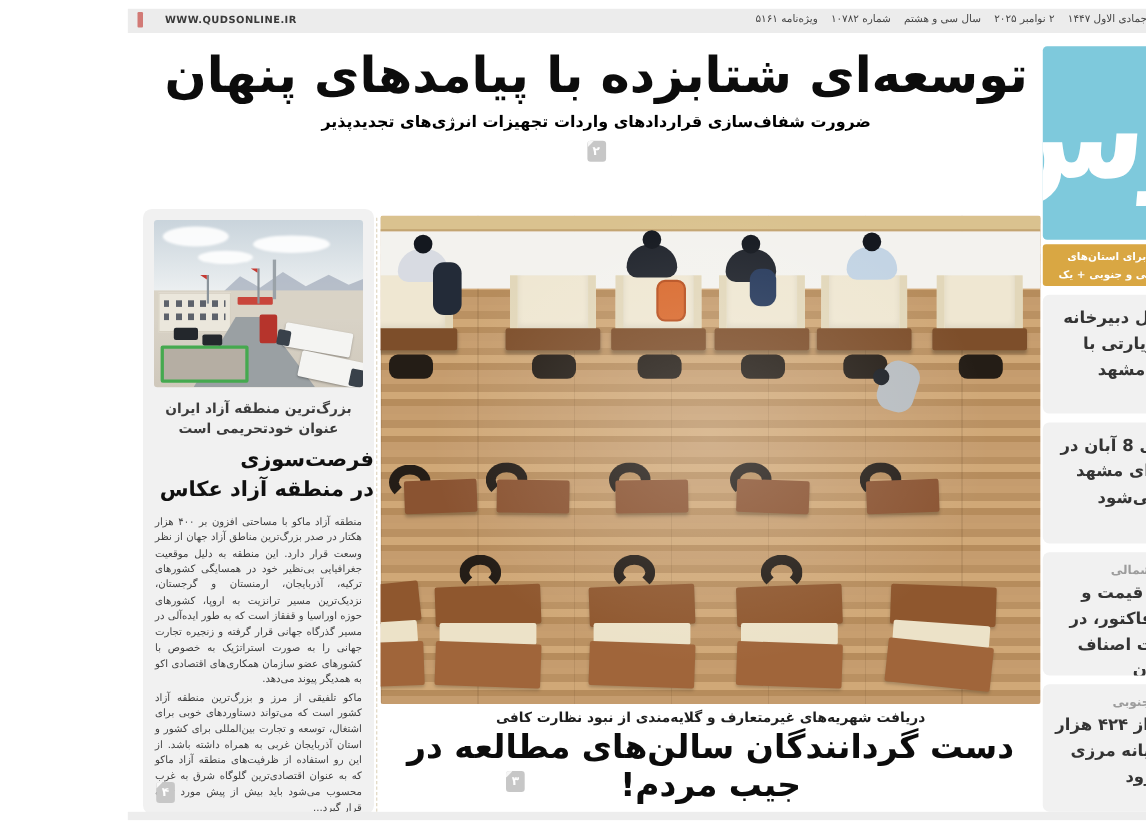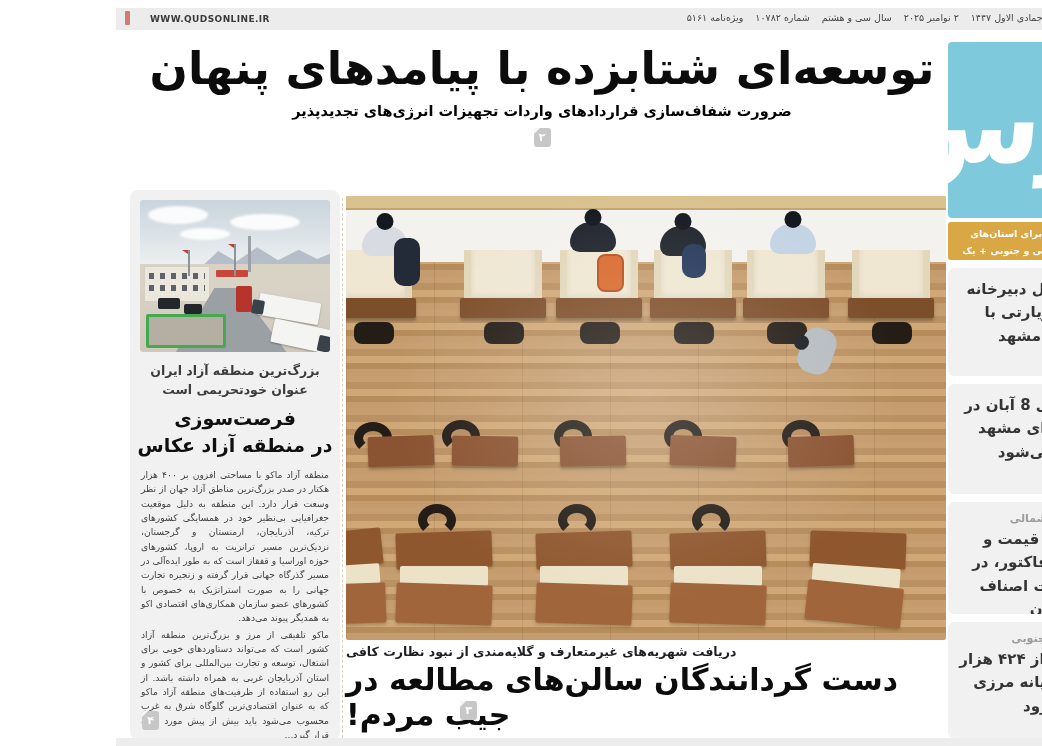--- a/index.html
+++ b/index.html
@@ -58,21 +58,21 @@
   .pair .t1{position:absolute;left:0;top:6px;width:96px;height:36px;background:#8f572e;border-radius:2px;transform:rotate(-2deg);box-shadow:0 2px 3px rgba(0,0,0,.2);}
   .pair .div{position:absolute;left:4px;top:40px;width:88px;height:20px;background:#ece2c8;border-radius:2px;}
   .pair .t2{position:absolute;left:0;top:58px;width:96px;height:40px;background:#a0653a;border-radius:2px;transform:rotate(2deg);box-shadow:0 2px 3px rgba(0,0,0,.2);}
 
   
   .photo-credit{position:absolute;left:209px;top:546px;display:flex;flex-direction:column;align-items:center;gap:3px;}
   .photo-credit .dot{width:6px;height:6px;border-radius:50%;background:#d9a743;}
   .photo-credit .ctext{writing-mode:vertical-rl;font-size:6.5px;color:#8d8d8d;letter-spacing:.5px;}
 
   
-  .bottom-story{position:absolute;left:230px;top:644px;width:600px;text-align:left;}
+  .bottom-story{position:absolute;left:230px;top:644px;width:600px;text-align:center;}
   .bottom-story .kicker{font-size:12.5px;font-weight:bold;color:#1f1f1f;}
   .bottom-story h2{margin:3px 0 0;font-size:30px;font-weight:800;color:#0c0c0c;letter-spacing:-.3px;}
   .badge-bottom{position:absolute;left:344px;top:701px;}
 
   
   .left-card{position:absolute;left:14px;top:190px;width:210px;height:550px;background:#f1f1f1;border-radius:8px;overflow:hidden;}
   .photo-left{position:relative;margin:10px auto 9px;width:190px;height:152px;border-radius:3px;overflow:hidden;
       background:linear-gradient(#c9d4dc 0%, #eef1f2 45%, #d8d2c6 60%, #cfc8bb 100%);}
   .pl-cloud{position:absolute;background:#fff;border-radius:50%;filter:blur(1px);opacity:.9;}
   .pl-mnt{position:absolute;left:60px;top:42px;width:130px;height:26px;background:#a9b2bf;
@@ -87,21 +87,21 @@
   .pl-road{position:absolute;left:36px;top:88px;width:120px;height:64px;background:#9aa0a3;
       clip-path:polygon(32% 0,52% 0,92% 100%,0 100%);}
   .pl-green{position:absolute;left:6px;top:114px;width:80px;height:34px;background:#b5aea3;border:3px solid #45a94f;border-radius:2px;box-sizing:border-box;}
   .pl-truck{position:absolute;background:#f4f4f2;border-radius:2px;box-shadow:0 1px 2px rgba(0,0,0,.3);}
   .pl-cab{position:absolute;background:#39414a;border-radius:2px;}
   .pl-red{position:absolute;left:96px;top:86px;width:16px;height:26px;background:#b6342c;border-radius:2px;}
   .pl-car{position:absolute;background:#23272c;border-radius:2px;}
   .pl-pole{position:absolute;width:1.5px;background:#8b949b;}
   .pl-flag{position:absolute;width:0;height:0;border-top:4px solid #c63a32;border-left:6px solid transparent;}
   .lkicker{font-size:12.5px;font-weight:bold;color:#3c3c3c;line-height:1.55;text-align:center;}
-  .lhead{font-size:19px;font-weight:800;color:#101010;line-height:1.45;text-align:center;margin-top:5px;}
+  .lhead{font-size:19px;font-weight:800;color:#101010;line-height:1.45;margin-top:5px;}
   .lbody{margin:8px 11px 0;font-size:9.2px;line-height:1.56;color:#3e3e3e;text-align:justify;}
   .lbody p{margin:0 0 2px;}
   .badge-left{position:absolute;left:12px;bottom:10px;}
 
   
   .scard{position:absolute;left:832px;width:208px;background:#f1f1f1;border-radius:6px;box-sizing:border-box;
          padding:10px 10px 24px;text-align:center;overflow:hidden;}
   .scard .skicker{font-size:11px;font-weight:bold;color:#9c9c9c;margin-bottom:3px;}
   .scard .shead{font-size:15px;font-weight:800;color:#343434;line-height:1.55;}
   .scard .badge{position:absolute;left:50%;bottom:5px;transform:translateX(-50%);}

